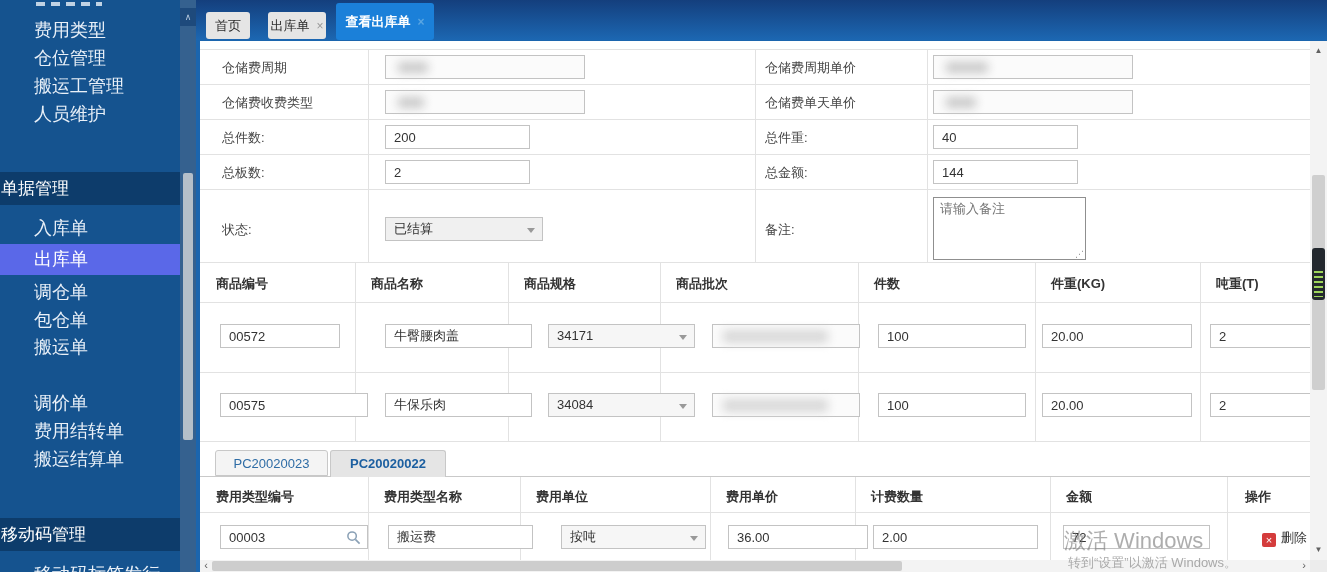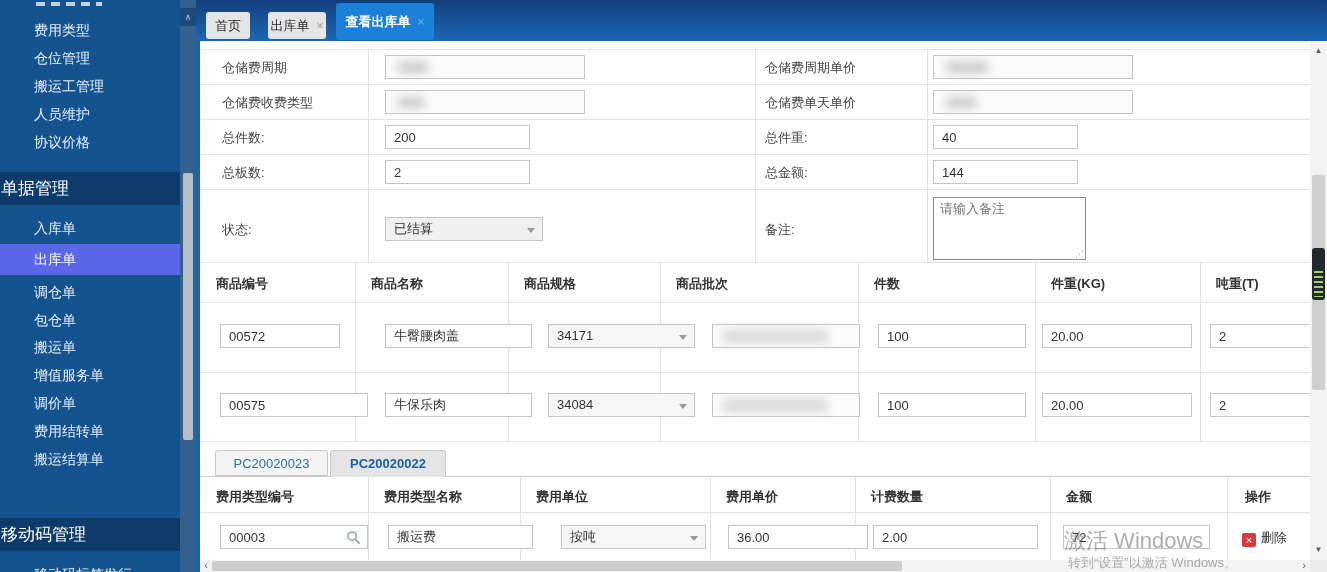--- a/index.html
+++ b/index.html
@@ -2,21 +2,21 @@
 <html><head>
 <meta charset="utf-8">
 <style>
   * { margin:0; padding:0; box-sizing:border-box; }
   html,body { width:1327px; height:572px; overflow:hidden;
     font-family:"Liberation Sans","DejaVu Sans",sans-serif; background:#fff; }
 
   
   #sidebar { position:absolute; left:0; top:0; width:196px; height:572px; background:#15538f; overflow:hidden; }
   .si { position:absolute; left:0; width:212px; height:29px; line-height:29px; padding-left:34px;
-        color:#e9f0f8; font-size:14px; cursor:pointer; white-space:nowrap; }
+        color:#e9f0f8; font-size:18px; cursor:pointer; white-space:nowrap; }
   .si.sel { background:#5a68e8; color:#fff; }
   .sec { position:absolute; left:0; width:196px; height:33px; line-height:33px; background:#0d3c6b;
          color:#fff; font-size:17px; padding-left:1px; white-space:nowrap; }
   .sb-track { position:absolute; left:180px; top:0; width:16px; height:572px; background:#35618f; }
   .sb-up { position:absolute; left:180px; top:8px; width:16px; height:18px; background:#1e4a7c;
            color:#b9cade; font-size:9px; text-align:center; line-height:18px; }
   .sb-thumb { position:absolute; left:183px; top:173px; width:10px; height:267px; background:#b5bfc9; border-radius:2px; }
   .trunc { position:absolute; left:36px; top:2px; width:66px; height:4px; opacity:.85;
            background:repeating-linear-gradient(90deg,#dfe9f3 0 9px,transparent 9px 15px); }
 
@@ -52,21 +52,21 @@
   .ta-wrap { position:absolute; border:1px solid #8f8f8f; background:#000000; }
   .ta-wrap textarea { width:100%; height:100%; border:0; resize:none; font-size:13px; padding:2px 6px;
                       font-family:inherit; color:#333; outline:none; }
   .ta-grip { position:absolute; right:1px; bottom:0; color:#999; font-size:9px; line-height:9px; }
 
   .ptab { position:absolute; top:409px; height:26px; line-height:25px; border:1px solid #c8c8c8;
           border-radius:3px 3px 0 0; background:#f4f4f4; color:#2e6ca5; font-size:13px; text-align:center;
           cursor:pointer; z-index:1; }
   .ptab.act { height:27px; background:#e5e5e5; border-bottom:0; color:#1c5fa0; font-weight:bold; z-index:3; }
 
-  .del-btn { position:absolute; cursor:pointer; font-size:13px; color:#333; line-height:15px; }
+  .del-btn { position:absolute; cursor:pointer; font-size:13px; color:#333; line-height:15px;margin-left:20px; }
   .del-ico { display:inline-block; width:14px; height:14px; background:#d43c3c; color:#fff; border-radius:2px;
              font-size:11px; line-height:14px; text-align:center; vertical-align:-2px; margin-right:5px; }
 
   .wm { position:absolute; color:rgba(118,118,118,.6); white-space:nowrap; z-index:40; pointer-events:none; }
 
   
   .v-sb { position:absolute; left:1114px; top:1px; width:17px; height:519px; background:#f3f3f3; }
   .v-sb .arrow { position:absolute; left:0; width:17px; height:16px; color:#606060; font-size:8px;
                  text-align:center; line-height:16px; cursor:pointer; }
   .v-thumb { position:absolute; left:2px; top:134px; width:13px; height:215px; background:#cfcfcf; border-radius:2px; }
@@ -84,30 +84,28 @@
 </head>
 <body>
 
 <div id="sidebar">
   <div class="trunc"></div>
 
   <div class="si" style="top:16px">费用类型</div>
   <div class="si" style="top:44px">仓位管理</div>
   <div class="si" style="top:72px">搬运工管理</div>
   <div class="si" style="top:100px">人员维护</div>
-  <div class="si" style="top:128px">协议价格</div>
 
   <div class="sec" style="top:172px">单据管理</div>
 
   <div class="si" style="top:214px">入库单</div>
   <div class="si sel" style="top:244px;height:31px;line-height:31px">出库单</div>
   <div class="si" style="top:278px">调仓单</div>
   <div class="si" style="top:306px">包仓单</div>
   <div class="si" style="top:333px">搬运单</div>
-  <div class="si" style="top:361px">增值服务单</div>
   <div class="si" style="top:389px">调价单</div>
   <div class="si" style="top:417px">费用结转单</div>
   <div class="si" style="top:445px">搬运结算单</div>
 
   <div class="sec" style="top:518px">移动码管理</div>
   <div class="si" style="top:560px">移动码标签发行</div>
 
   <div class="sb-track"></div>
   <div class="sb-up">∧</div>
   <div class="sb-thumb"></div>

